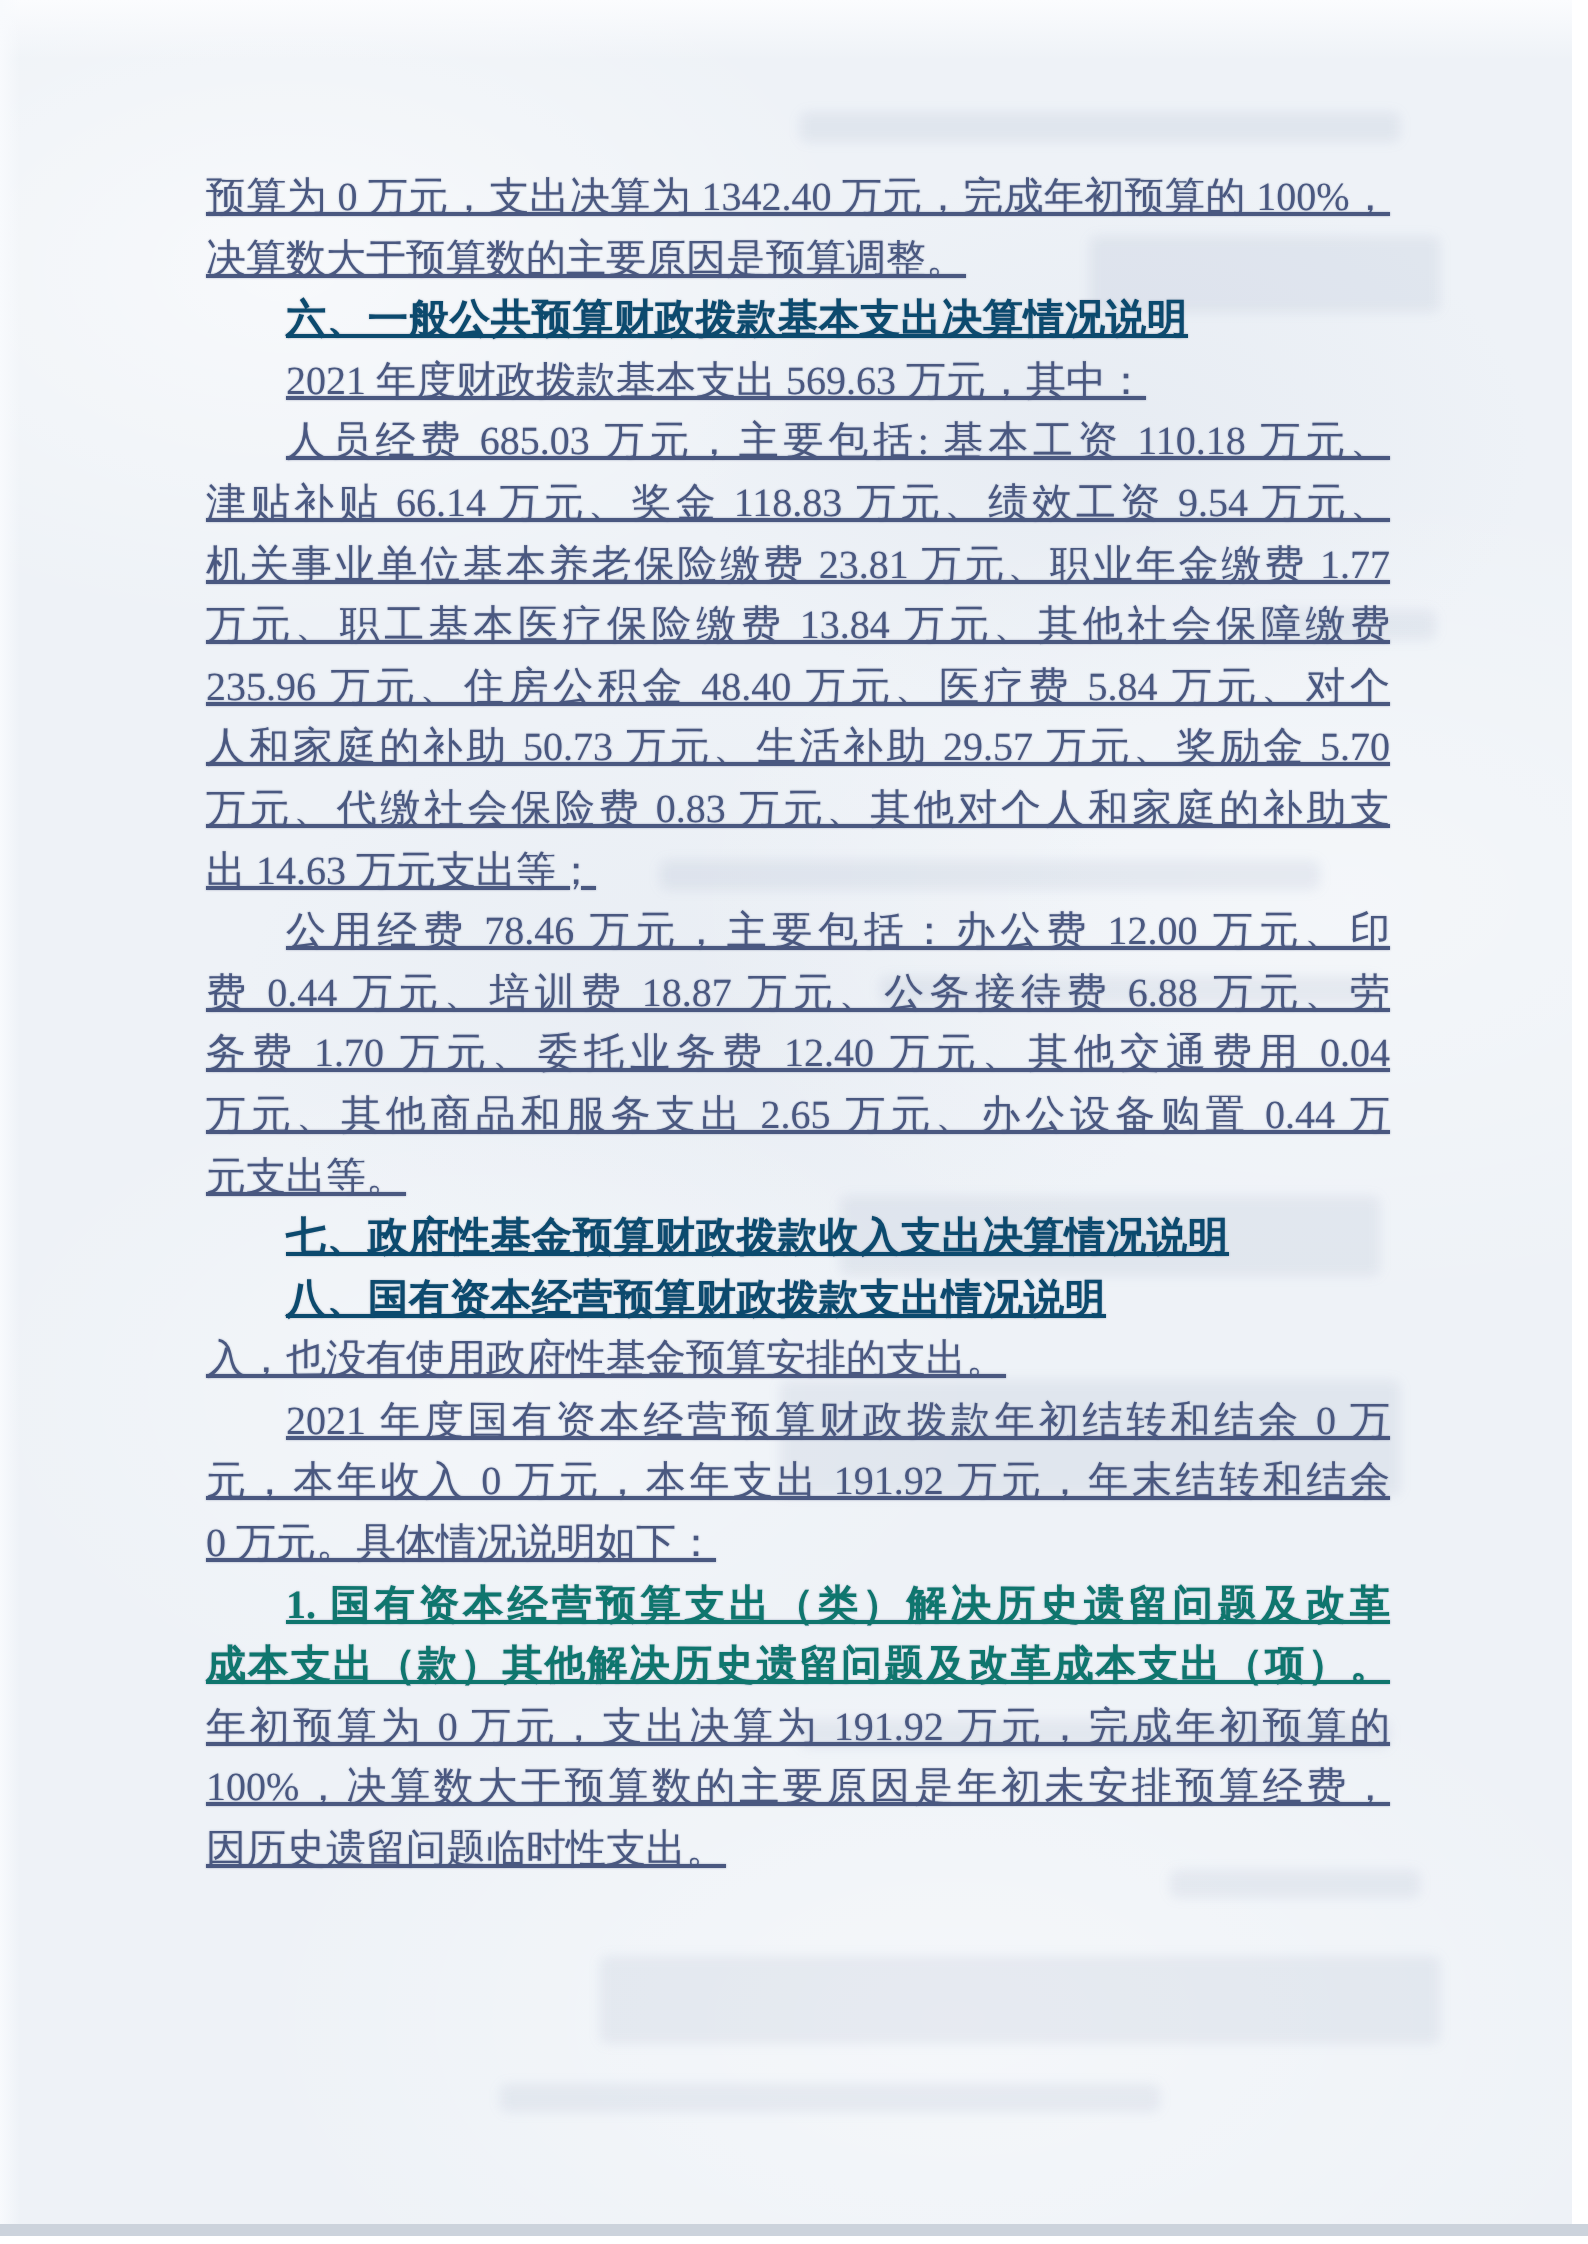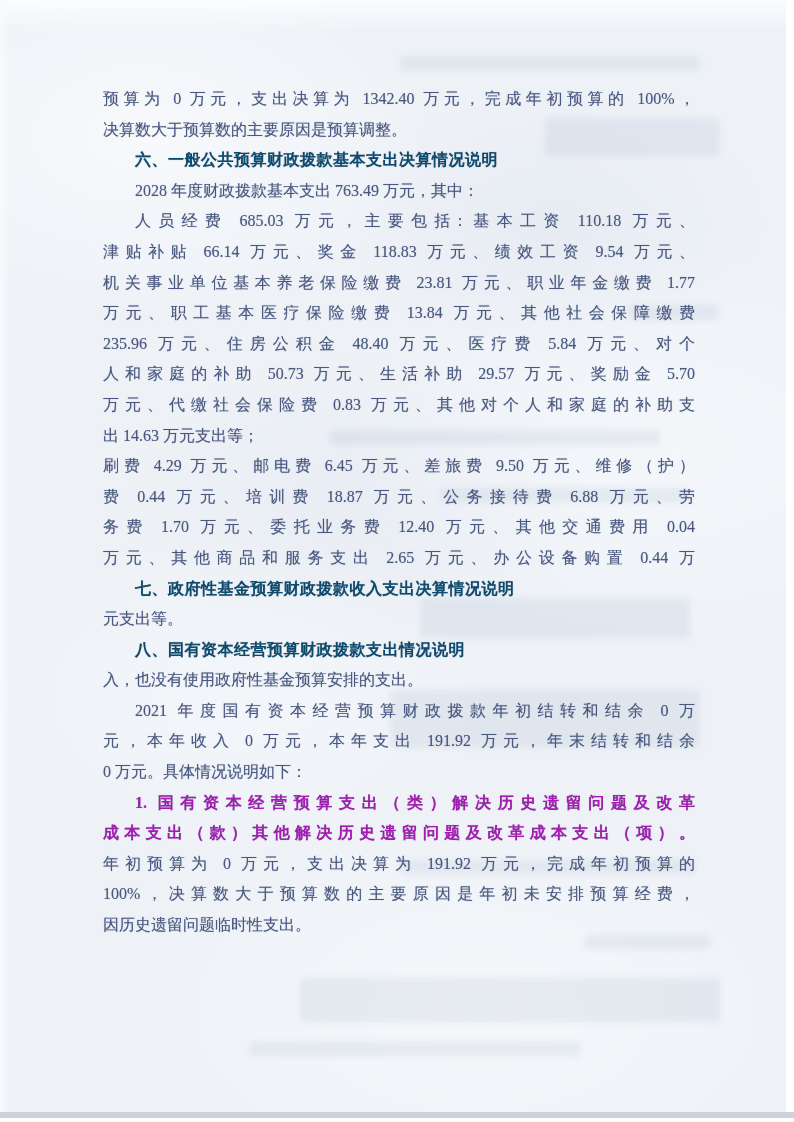--- a/index.html
+++ b/index.html
@@ -64,37 +64,38 @@
     pointer-events: none;
   }
   
   .textcol {
     position: absolute;
     left: 103px;
     top: 84px;
     width: 592px;
   }
   .line {
-    font-size: 16px;
+    font-size: 20px;
     line-height: 30.6px;
     min-height: 30.6px;
     color: #4a5880;
     text-shadow: 0 0 1px rgba(74,88,128,0.45);
     white-space: normal;
+    text-decoration: underline;
   }
   .line.fill {
     text-align: justify;
     text-align-last: justify;
   }
   .line.indent {
     text-indent: 2em;
   }
   .line.bold {
     font-weight: 700;
-    color: #a21caf;
+    color: #0f766e;
   }
   .line.heading {
     font-family: "Liberation Sans", sans-serif;
     font-weight: 700;
     color: #0c4a6e;
     letter-spacing: 0.5px;
     text-shadow: 0 0 1px rgba(87,101,125,0.5);
   }
 </style>
 </head>
@@ -112,35 +113,35 @@
   <div class="ghost" style="left:390px; top:690px; width:310px; height:58px;"></div>
   <div class="ghost" style="left:400px; top:860px; width:295px; height:14px;"></div>
   <div class="ghost" style="left:585px; top:935px; width:125px; height:14px;"></div>
   <div class="ghost" style="left:300px; top:978px; width:420px; height:44px;"></div>
   <div class="ghost" style="left:250px; top:1042px; width:330px; height:14px;"></div>
 
   <div class="textcol" id="doc-body">
       <div class="line fill">预算为 0 万元，支出决算为 1342.40 万元，完成年初预算的 100%，</div>
       <div class="line">决算数大于预算数的主要原因是预算调整。</div>
       <div class="line heading indent">六、一般公共预算财政拨款基本支出决算情况说明</div>
-      <div class="line indent">2028 年度财政拨款基本支出 763.49 万元，其中：</div>
+      <div class="line indent">2021 年度财政拨款基本支出 569.63 万元，其中：</div>
       <div class="line indent fill">人员经费 685.03 万元，主要包括: 基本工资 110.18 万元、</div>
       <div class="line fill">津贴补贴 66.14 万元、奖金 118.83 万元、绩效工资 9.54 万元、</div>
       <div class="line fill">机关事业单位基本养老保险缴费 23.81 万元、职业年金缴费 1.77</div>
       <div class="line fill">万元、职工基本医疗保险缴费 13.84 万元、其他社会保障缴费</div>
       <div class="line fill">235.96 万元、住房公积金 48.40 万元、医疗费 5.84 万元、对个</div>
       <div class="line fill">人和家庭的补助 50.73 万元、生活补助 29.57 万元、奖励金 5.70</div>
       <div class="line fill">万元、代缴社会保险费 0.83 万元、其他对个人和家庭的补助支</div>
       <div class="line">出 14.63 万元支出等；</div>
-      <div class="line fill">刷费 4.29 万元、邮电费 6.45 万元、差旅费 9.50 万元、维修（护）</div>
+      <div class="line indent fill">公用经费 78.46 万元，主要包括：办公费 12.00 万元、印</div>
       <div class="line fill">费 0.44 万元、培训费 18.87 万元、公务接待费 6.88 万元、劳</div>
       <div class="line fill">务费 1.70 万元、委托业务费 12.40 万元、其他交通费用 0.04</div>
       <div class="line fill">万元、其他商品和服务支出 2.65 万元、办公设备购置 0.44 万</div>
+      <div class="line">元支出等。</div>
       <div class="line heading indent">七、政府性基金预算财政拨款收入支出决算情况说明</div>
-      <div class="line">元支出等。</div>
       <div class="line heading indent">八、国有资本经营预算财政拨款支出情况说明</div>
       <div class="line">入，也没有使用政府性基金预算安排的支出。</div>
       <div class="line indent fill">2021 年度国有资本经营预算财政拨款年初结转和结余 0 万</div>
       <div class="line fill">元，本年收入 0 万元，本年支出 191.92 万元，年末结转和结余</div>
       <div class="line">0 万元。具体情况说明如下：</div>
       <div class="line indent fill bold">1. 国有资本经营预算支出（类）解决历史遗留问题及改革</div>
       <div class="line fill bold">成本支出（款）其他解决历史遗留问题及改革成本支出（项）。</div>
       <div class="line fill">年初预算为 0 万元，支出决算为 191.92 万元，完成年初预算的</div>
       <div class="line fill">100%，决算数大于预算数的主要原因是年初未安排预算经费，</div>
       <div class="line">因历史遗留问题临时性支出。</div>

